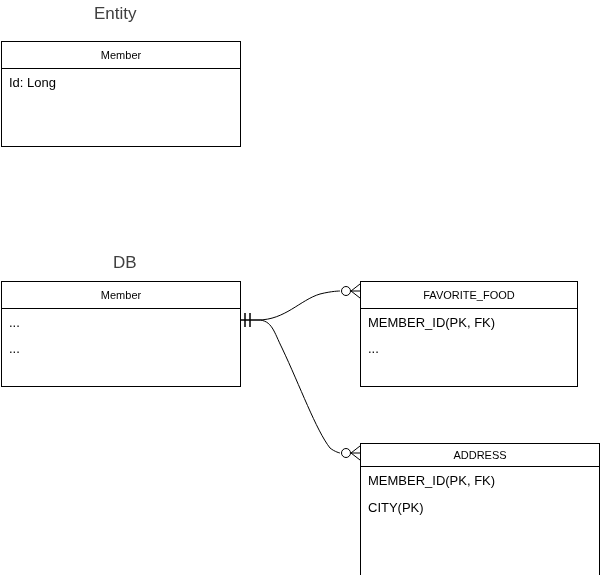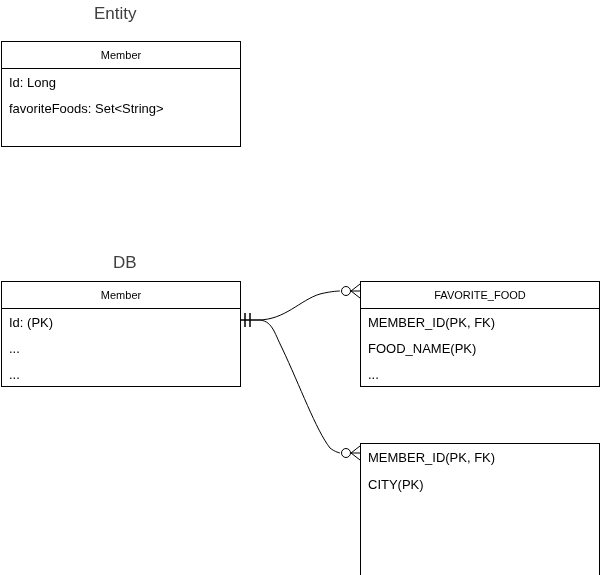--- a/index.html
+++ b/index.html
@@ -60,21 +60,21 @@
   #entity-member { left: 1px; top: 41px; width: 240px; height: 106px; }
   #entity-member .box-header { height: 27px; }
   #entity-member .box-row { height: 26px; }
 
   
   #db-member { left: 1px; top: 281px; width: 240px; height: 106px; }
   #db-member .box-header { height: 27px; }
   #db-member .box-row { height: 26px; }
 
   
-  #table-favorite-food { left: 360px; top: 281px; width: 240px; height: 106px; }
+  #table-favorite-food { left: 360px; top: 281px; width: 218px; height: 106px; }
   #table-favorite-food .box-header { height: 27px; }
   #table-favorite-food .box-row { height: 26px; }
 
   
   #table-address { left: 360px; top: 443px; width: 240px; height: 132px; border-bottom: none; }
   #table-address .box-header { height: 23px; }
   #table-address .box-row { height: 27px; }
 
   
   #connectors {
@@ -92,45 +92,43 @@
 </style>
 </head>
 <body>
 
 <div class="section-title" style="left:94px; top:5px;">Entity</div>
 
 <div class="box" id="entity-member">
   <div class="box-header">Member</div>
   <div class="box-body">
     <div class="box-row">Id: Long</div>
-    <div class="box-row">favoriteFoods: Set&lt;String&gt;</div>
   </div>
 </div>
 
 <div class="section-title" style="left:113px; top:254px;">DB</div>
 
 <div class="box" id="db-member">
   <div class="box-header">Member</div>
   <div class="box-body">
-    <div class="box-row">Id: (PK)</div>
     <div class="box-row">...</div>
     <div class="box-row">...</div>
   </div>
 </div>
 
 <div class="box" id="table-favorite-food">
   <div class="box-header">FAVORITE_FOOD</div>
   <div class="box-body">
     <div class="box-row">MEMBER_ID(PK, FK)</div>
-    <div class="box-row">FOOD_NAME(PK)</div>
     <div class="box-row">...</div>
   </div>
 </div>
 
 <div class="box" id="table-address">
+  <div class="box-header">ADDRESS</div>
   <div class="box-body">
     <div class="box-row">MEMBER_ID(PK, FK)</div>
     <div class="box-row">CITY(PK)</div>
   </div>
 </div>
 
 <svg id="connectors" viewBox="0 0 601 575">
 
   <g>
 

